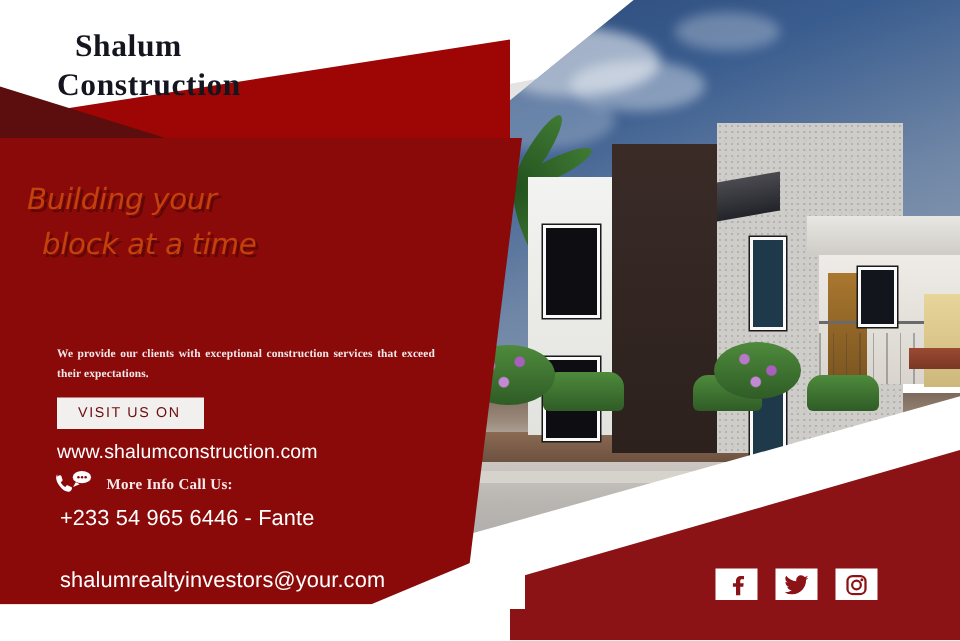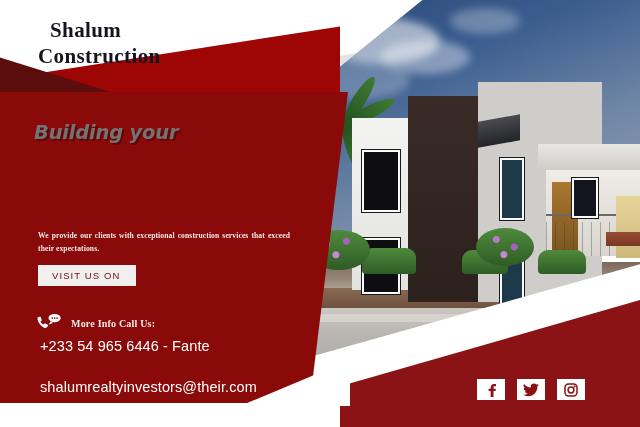--- a/index.html
+++ b/index.html
@@ -135,22 +135,22 @@
               clip-path:polygon(100% 0%, 100% 100%, 0% 100%);}
 
   
   #content{position:absolute;left:0;top:0;width:348px;height:427px;}
 
   #brand{position:absolute;left:50px;top:18px;width:260px;
          font-family:"Liberation Serif",serif;color:#15151f;
          font-size:21px;line-height:1.22;font-weight:700;letter-spacing:.4px;}
   #brand .l2{display:block;margin-left:-12px;}
 
-  #headline{position:absolute;left:34px;top:118px;width:300px;
-      color:#737373;font-weight:700;font-style:italic;
+  #headline{position:absolute;left:18px;top:118px;width:300px;
+      color:#c2410c;font-weight:400;font-style:italic;
       font-family:"DejaVu Sans",sans-serif;
       font-size:19.5px;line-height:1.52;letter-spacing:-.2px;
       text-shadow:2px 2px 0 rgba(0,0,0,.30);}
   #headline .hl{display:block;white-space:nowrap;}
   #headline .hl2{margin-left:4px;}
   #headline .hl3{margin-left:10px;}
 
   #blurb{position:absolute;left:38px;top:229px;width:252px;
       color:#f3e9e9;font-size:7.6px;line-height:1.72;text-align:justify;
       font-family:"Liberation Serif",serif;font-weight:700;letter-spacing:.1px;}
@@ -245,46 +245,48 @@
 
   <div id="content">
 
     <div id="brand">
       <span>Shalum</span>
       <span class="l2">Construction</span>
     </div>
 
     <div id="headline">
       <span class="hl hl1">Building your</span>
+      <span class="hl hl3">block at a time</span>
     </div>
 
     <div id="visit-btn">VISIT US ON</div>
 
     <div id="blurb">We provide our clients with exceptional construction services that exceed their expectations.</div>
 
+    <div id="website">www.shalumconstruction.com</div>
 
     <div id="call-row">
       <span id="phone-icon">
         <svg width="26" height="20" viewBox="0 0 26 20">
           <path d="M2.2 3.2c-1.3 1.6-.9 4.5 1.3 7.5 2.2 3 4.9 4.6 6.6 4.1 1-.3 1.7-1.3 1.9-2.2.1-.5-.1-.8-.5-1l-2.2-1c-.4-.2-.8-.1-1.1.2l-.7.8c-1.2-.5-2.4-1.8-3-3.1l.9-.6c.3-.2.4-.6.3-1L4.9 4.3c-.2-.4-.5-.6-1-.5-.6.1-1.3.5-1.7 1z" fill="#ffffff"></path>
           <ellipse cx="18.6" cy="5.1" rx="6.1" ry="4.1" fill="#ffffff"></ellipse>
           <path d="M14.6 8.4l-1.9 3.3 4.4-1.9z" fill="#ffffff"></path>
           <circle cx="16.3" cy="5.1" r=".85" fill="#8A0A0A"></circle>
           <circle cx="18.7" cy="5.1" r=".85" fill="#8A0A0A"></circle>
           <circle cx="21.1" cy="5.1" r=".85" fill="#8A0A0A"></circle>
         </svg>
       </span>
       <span id="call-label">More Info Call Us:</span>
     </div>
 
     <div id="phones">
       <div>+233 54 965 6446 - Fante</div>
     </div>
 
-    <div id="email">shalumrealtyinvestors@their.com</div>
+    <div id="email">shalumrealtyinvestors@your.com</div>
   </div>
 
   <div id="social">
     <span class="soc">
       <svg width="13" height="14" viewBox="0 0 13 14">
         <path d="M8.5 14V8.1h2l.3-2.3h-2.3V4.3c0-.66.19-1.11 1.14-1.11H11V1.13C10.79 1.1 9.97 1.04 9.02 1.04c-2 0-3.36 1.22-3.36 3.46v1.3H3.6v2.3h2.06V14z" fill="#8B1215"></path>
       </svg>
     </span>
     <span class="soc">
       <svg width="16" height="14" viewBox="0 0 16 14">

